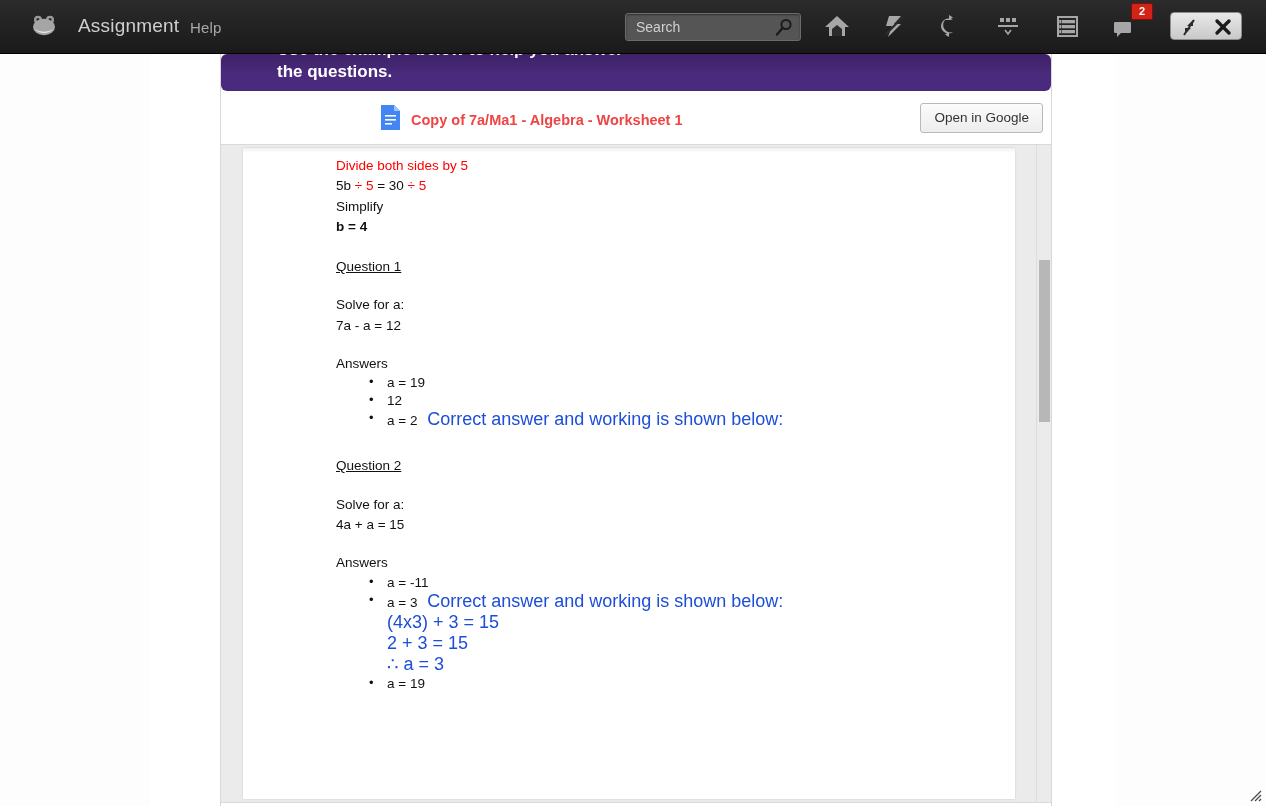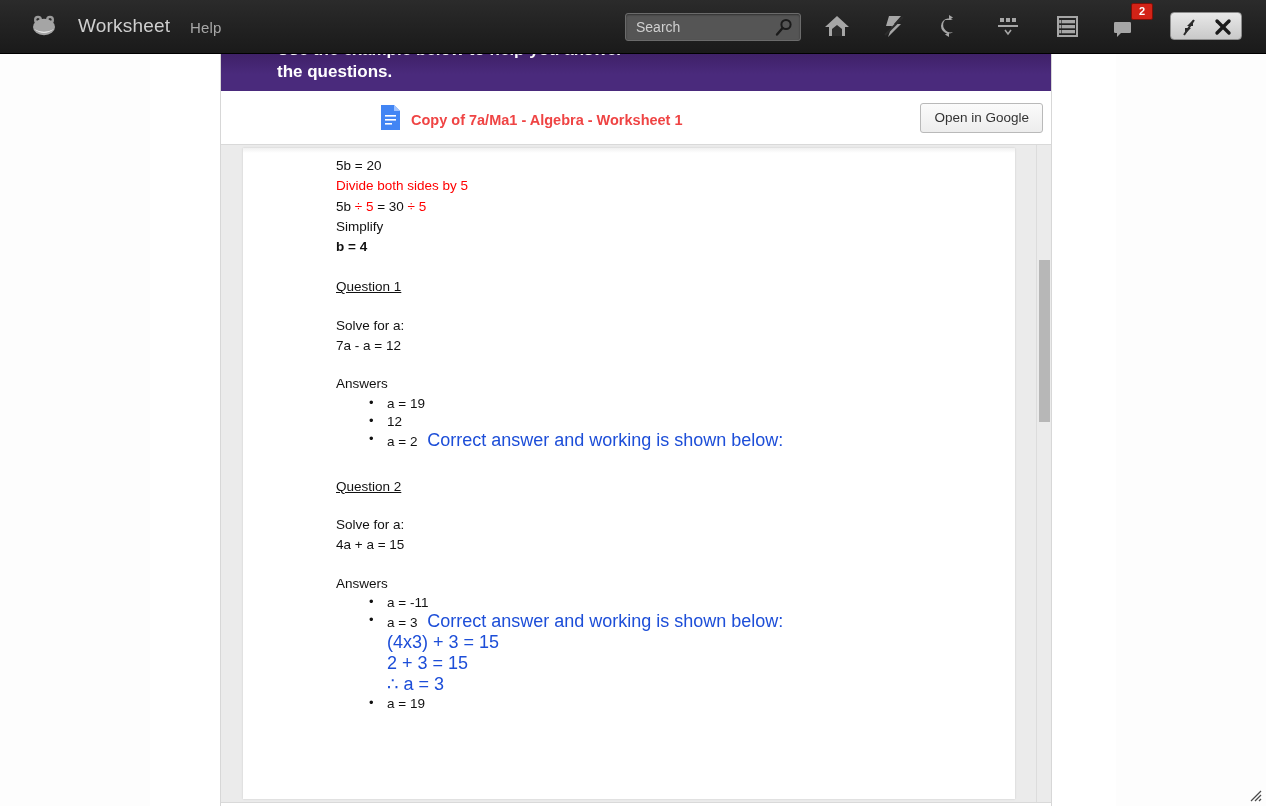--- a/index.html
+++ b/index.html
@@ -129,20 +129,21 @@
   }
 
   #purple-banner {
     position: absolute;
     left: 71px; top: 0px;
     width: 830px;
     height: 37px;
     background: linear-gradient(to bottom, #3f2168 0%, #4a2a7c 55%, #4a2a7c 100%);
     overflow: hidden;
     box-sizing: border-box;
+    border-radius: 6px;
   }
   #banner-clipped {
     position: absolute;
     left: 56px; top: -14px;
     width: 760px;
     color: #ffffff;
     font-size: 17px;
     font-weight: bold;
     white-space: nowrap;
     opacity: .96;
@@ -313,21 +314,21 @@
       <svg width="28" height="24" viewBox="0 0 28 24">
         <ellipse cx="8" cy="6" rx="4" ry="4.2" fill="#9b9b9b"></ellipse>
         <ellipse cx="20" cy="6" rx="4" ry="4.2" fill="#9b9b9b"></ellipse>
         <circle cx="8" cy="5.5" r="1.6" fill="#2b2b2b"></circle>
         <circle cx="20" cy="5.5" r="1.6" fill="#2b2b2b"></circle>
         <ellipse cx="14" cy="13" rx="11" ry="8.2" fill="#a5a5a5"></ellipse>
         <path d="M4 15 Q14 23 24 15 Q14 20.5 4 15 Z" fill="#e9e9e9"></path>
       </svg>
     </div>
 
-    <div class="navlink" id="nav-assignment">Worksheet</div>
+    <div class="navlink" id="nav-assignment">Assignment</div>
     <div class="navlink" id="nav-help">Help</div>
 
     <div id="searchbox">
       <input id="search-input" type="text" placeholder="Search" style="">
       <span id="search-icon">
         <svg width="18" height="19" viewBox="0 0 18 19">
           <circle cx="11" cy="6.5" r="4.6" fill="none" stroke="#1b1b1b" stroke-width="2"></circle>
           <line x1="7.6" y1="10" x2="2" y2="16.5" stroke="#1b1b1b" stroke-width="2.4" stroke-linecap="round"></line>
         </svg>
       </span>
@@ -425,21 +426,20 @@
       <div id="doc-title">Copy of 7a/Ma1 - Algebra - Worksheet 1</div>
       <button id="open-google-btn">Open in Google</button>
     </div>
 
     <div id="doc-viewport">
       <div id="doc-page">
         <div id="page-shade"></div>
 
         <div id="doc-body">
 
-          <div class="dline">5b = 20</div>
           <div class="dline red">Divide both sides by 5</div>
           <div class="dline"><span>5b </span><span class="red">÷ 5</span><span> = 30 </span><span class="red">÷ 5</span></div>
           <div class="dline">Simplify</div>
           <div class="dline bold">b = 4</div>
 
           <div class="gap"></div>
 
           <div class="dline uline">Question 1</div>
           <div class="gap-s"></div>
           <div style="height:8px"></div>

